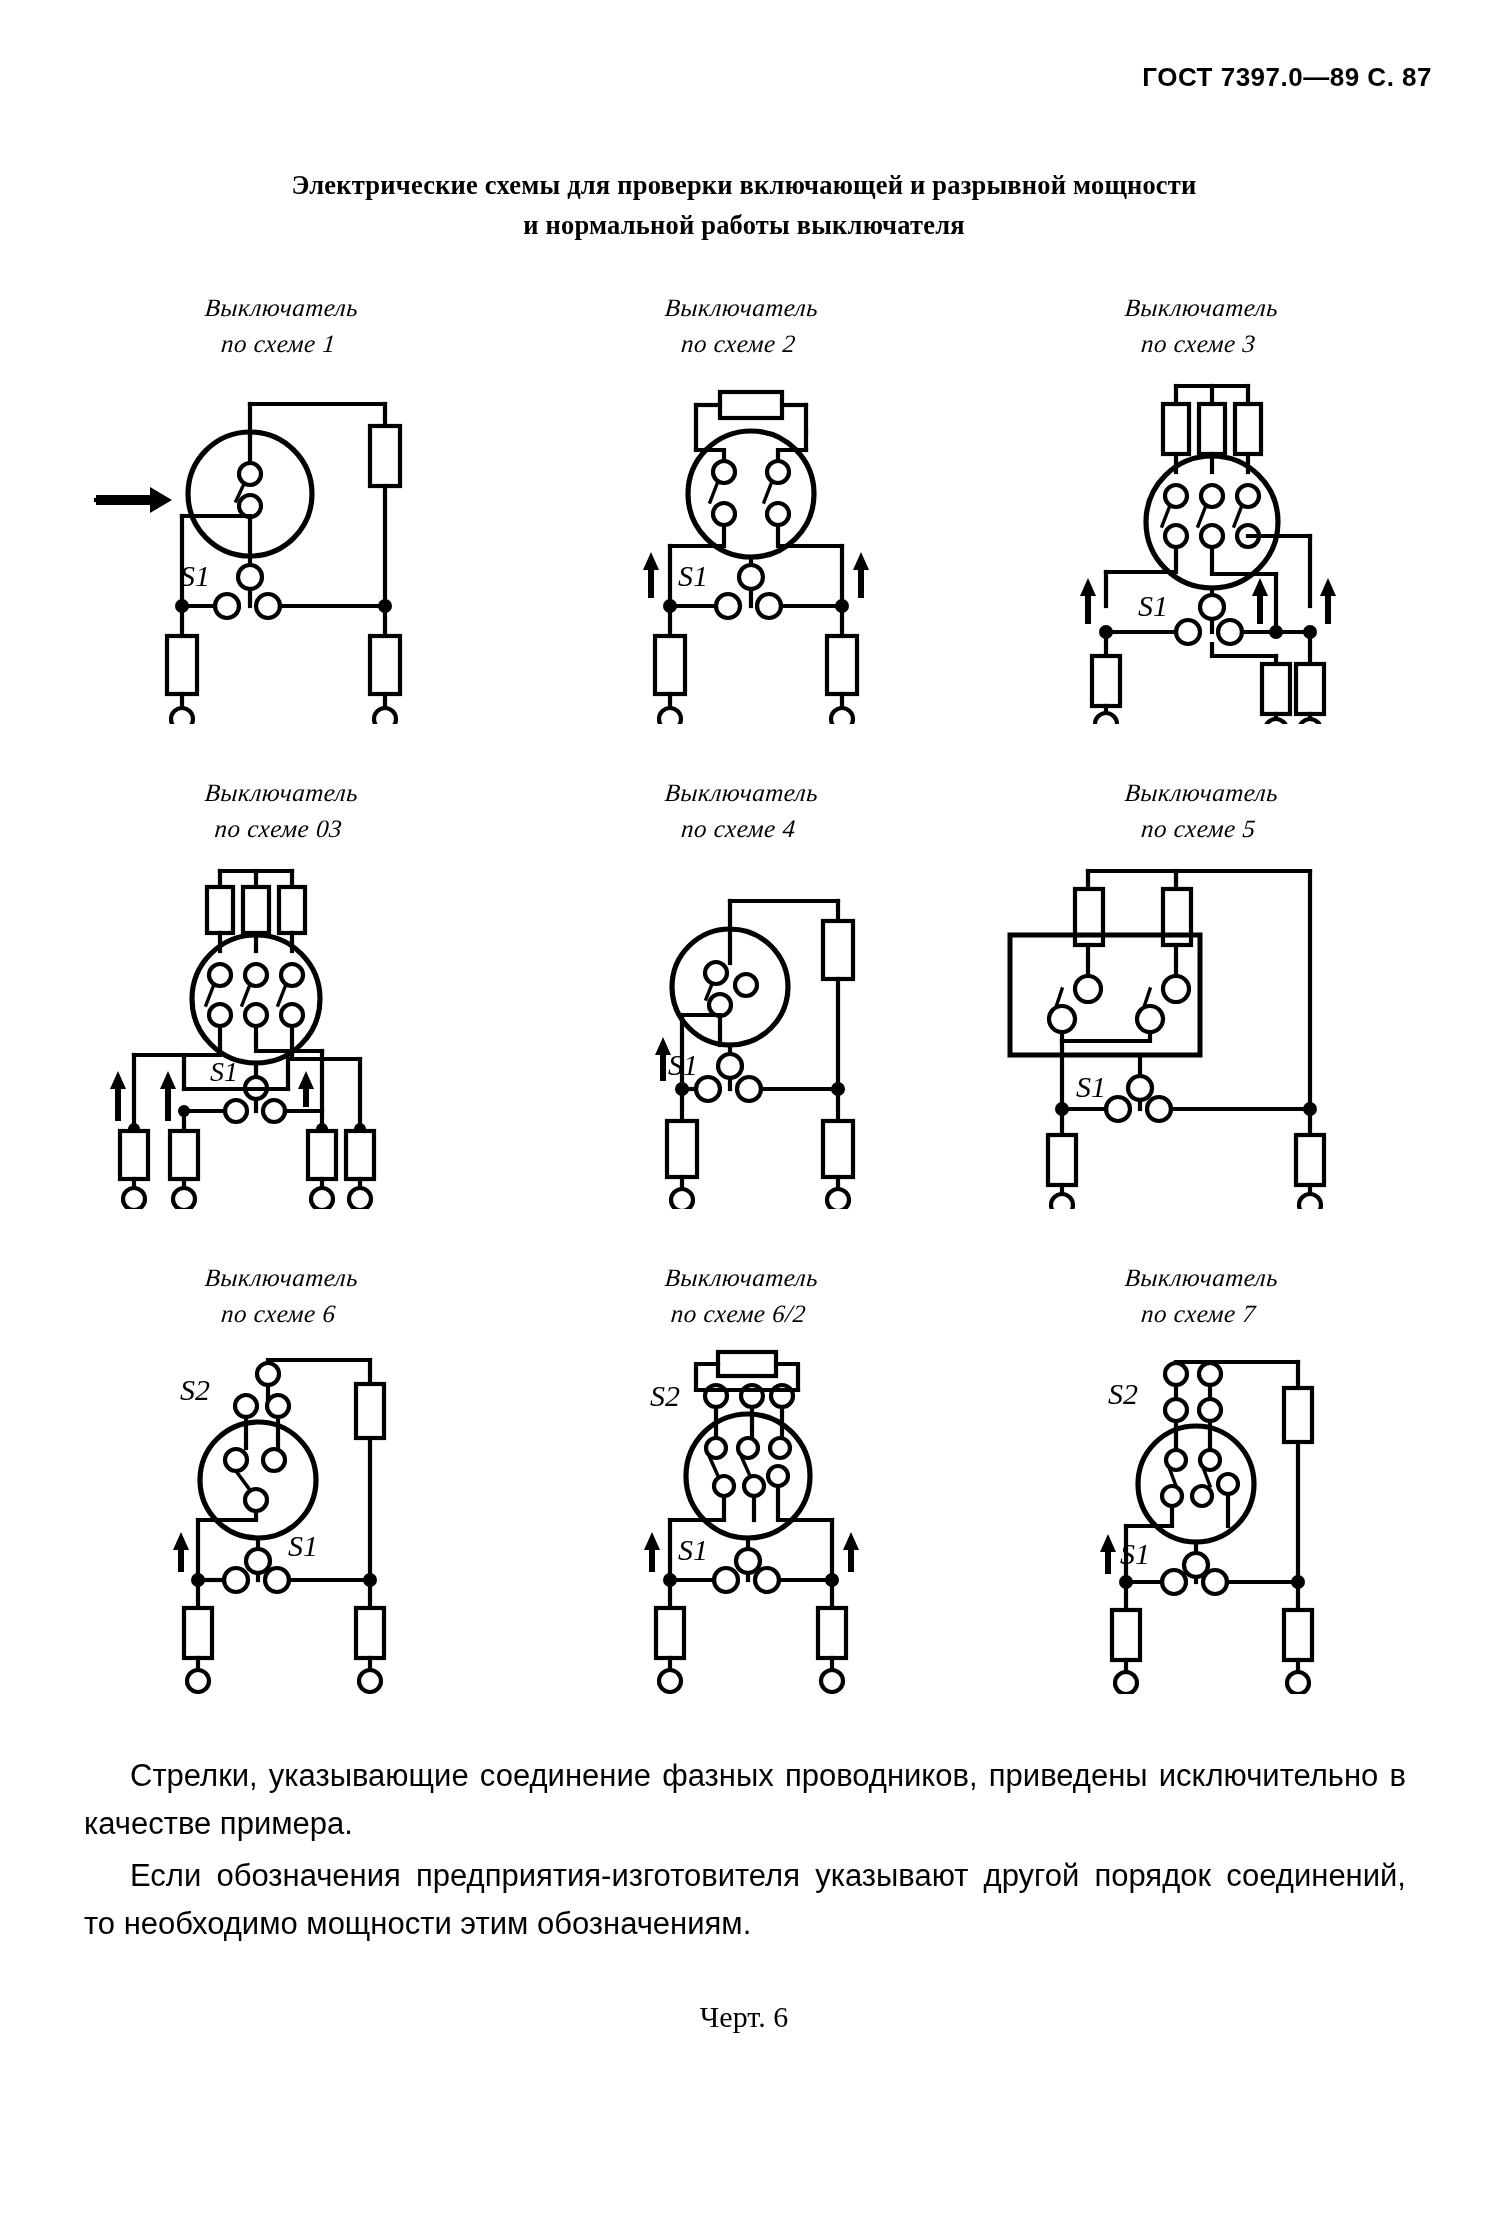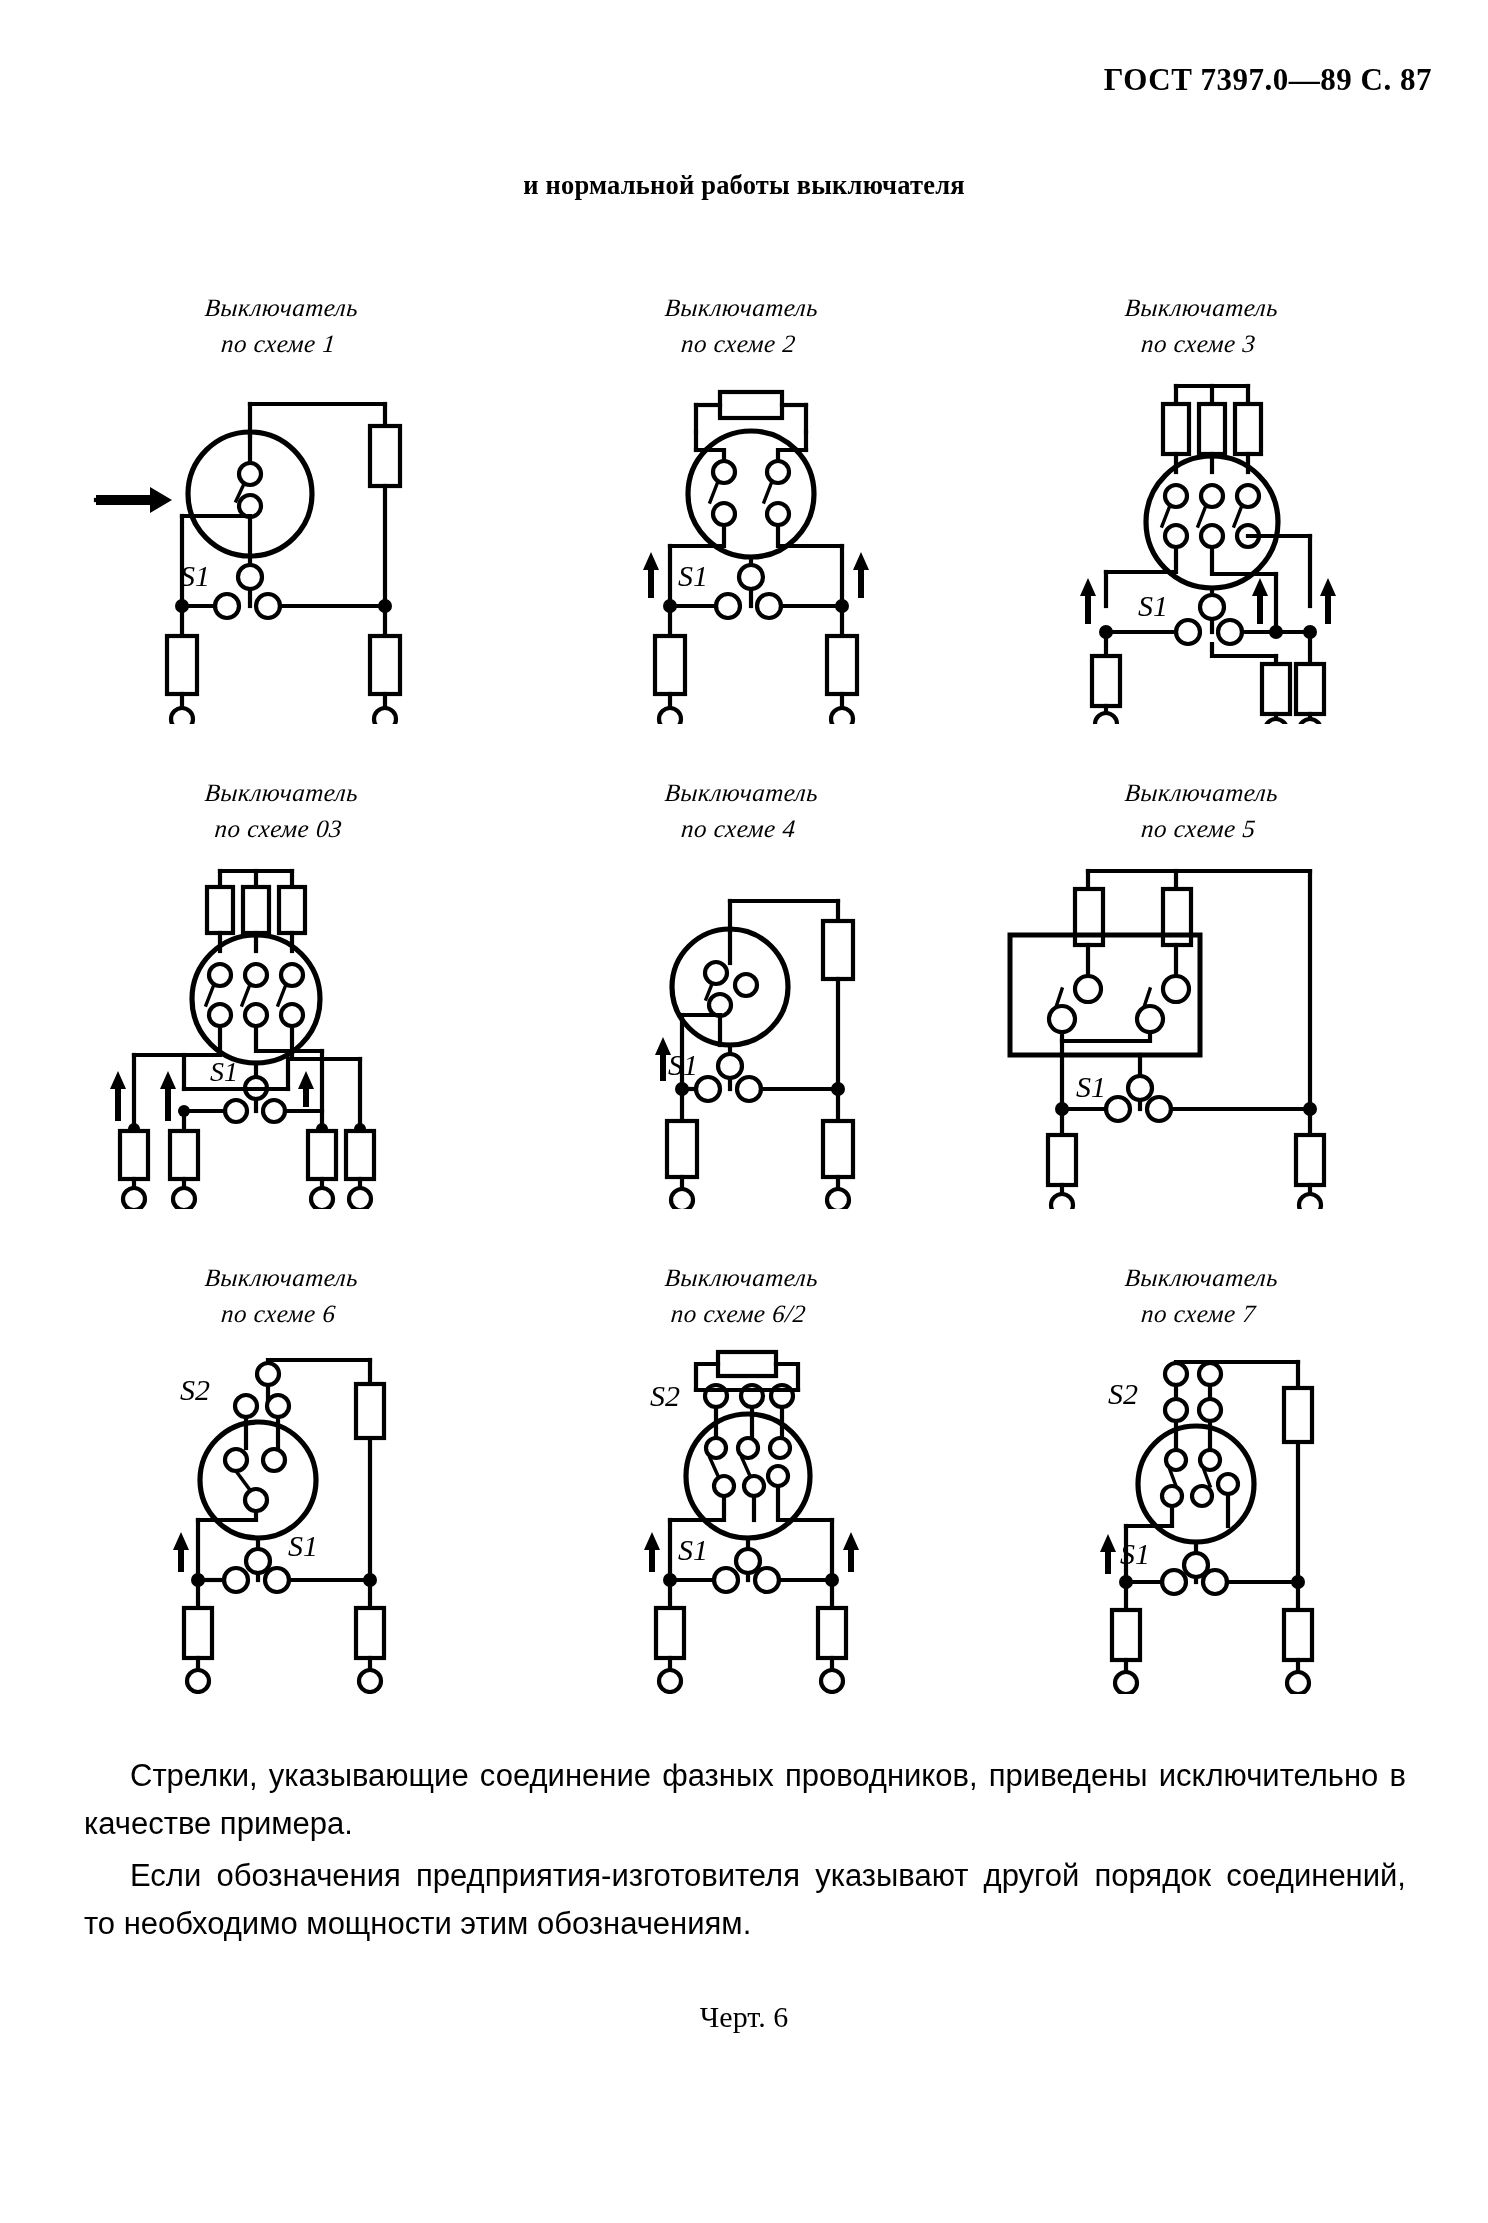--- a/index.html
+++ b/index.html
@@ -14,23 +14,23 @@
     font-family: "Liberation Serif", serif;
     color: #000000;
     overflow: hidden;
   }
 
   
   .page-header {
     position: absolute;
     top: 62px;
     right: 56px;
-    font-family: Liberation Serif, serif;
+    font-family: Liberation Sans, sans-serif;
     font-weight: bold;
-    font-size: 31px;
+    font-size: 26px;
     letter-spacing: 0.5px;
     white-space: nowrap;
   }
 
   
   .doc-title {
     position: absolute;
     top: 165px;
     left: 0;
     width: 1488px;
@@ -113,20 +113,21 @@
   .dot { fill: #000; }
   .res { stroke: #000; stroke-width: 4.2; fill: #fff; }
   .arrow { fill: #000; }
 </style>
 </head>
 <body>
 
 <div class="page-header">ГОСТ 7397.0—89 С. 87</div>
 
 <div class="doc-title">
+  <span>Электрические схемы для проверки включающей и разрывной мощности</span>
   <span class="l2">и нормальной работы выключателя</span>
 </div>
 
 <div class="figure-grid">
 
   <div class="cell">
     <div class="cell-label">
       <span>Выключатель</span>
       <span class="ln2">по схеме 1</span>
     </div>

